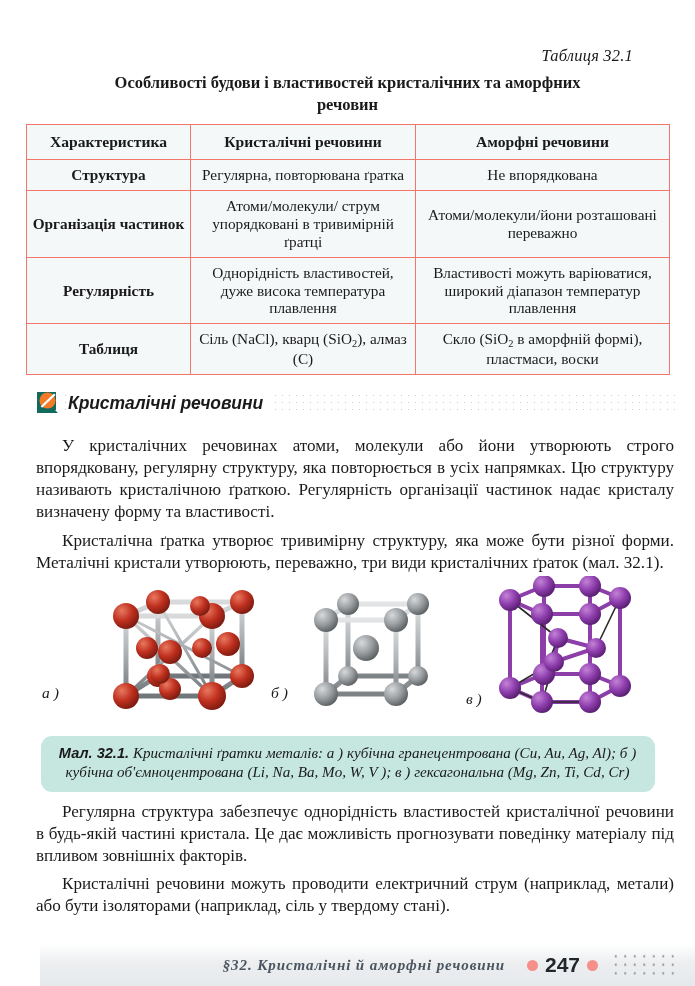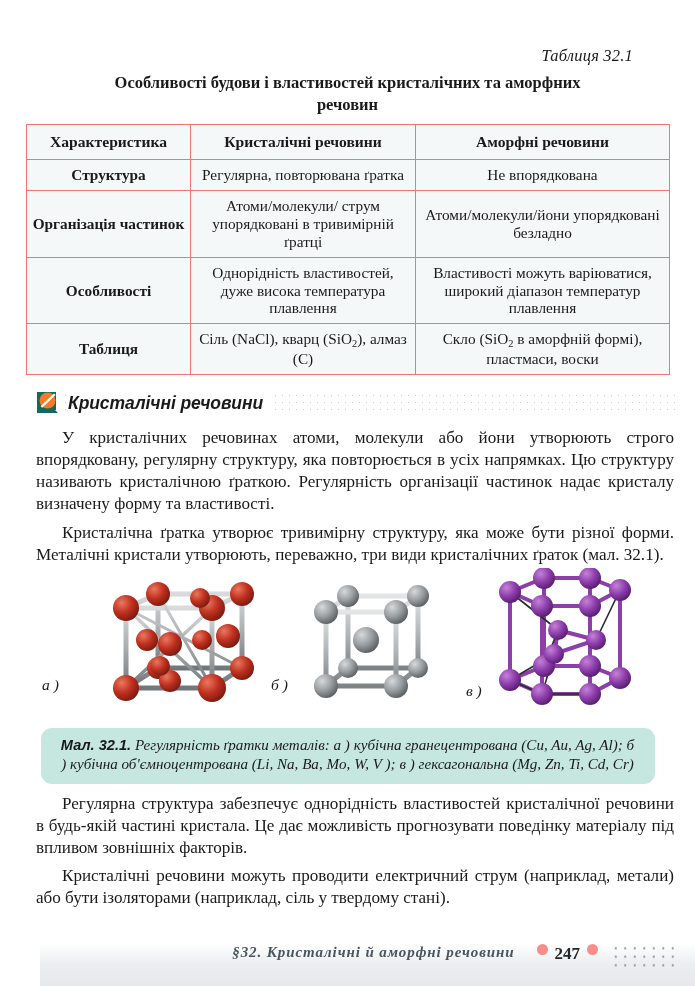--- a/index.html
+++ b/index.html
@@ -115,21 +115,21 @@
   
   p.body {
     font-size: 17.1px;
     line-height: 1.29;
     text-align: justify;
     text-indent: 26px;
     margin: 6px 8px 0 10px;
     width: 638px;
     hyphens: manual;
   }
-  p.body.first { margin-top: 9px; }
+  p.body.first { margin-top: 17px; }
 
   
   .figures {
     position: relative;
     height: 140px;
     margin: 10px 0 0 0;
   }
   .fig {
     position: absolute;
     top: 0;
@@ -161,43 +161,44 @@
     font-size: 14.6px;
   }
 
   
   .footer {
     position: absolute;
     left: 0; right: 0; bottom: 0;
     height: 42px;
     background: linear-gradient(#ffffff 0%, #eceef0 45%, #e6e9ec 100%);
     display: flex;
+    align-items: center;
     justify-content: flex-end;
     padding-right: 16px;
     box-sizing: border-box;
     margin-left: 40px;
   }
   .footer-title {
     font-style: italic;
     font-weight: bold;
     font-size: 15px;
     color: #4a5560;
     letter-spacing: .9px;
     margin-right: 22px;
   }
   .pg-dot {
     width: 11px; height: 11px;
     border-radius: 50%;
     background: #f68e89;
     display: inline-block;
   }
   .pg-num {
-    font-family: Liberation Serif, serif;
-    font-weight: bold;
-    font-size: 17px;
+    font-family: Liberation Sans, sans-serif;
+    font-weight: bold;
+    font-size: 21px;
     color: #22272c;
     margin: 0 7px;
   }
   .footer-dots {
     width: 68px; height: 26px;
     margin-left: 13px;
     background-image: radial-gradient(#8d9298 1.05px, transparent 1.3px);
     background-size: 9.5px 8.5px;
   }
 </style>
@@ -224,24 +225,24 @@
     </thead>
     <tbody>
       <tr>
         <td class="rowhead">Структура</td>
         <td>Регулярна, повторювана ґратка</td>
         <td>Не впорядкована</td>
       </tr>
       <tr>
         <td class="rowhead">Організація частинок</td>
         <td>Атоми/молекули/ струм упорядковані в тривимірній ґратці</td>
-        <td>Атоми/молекули/йони упорядковані безладно</td>
+        <td>Атоми/молекули/йони розташовані переважно</td>
       </tr>
       <tr>
-        <td class="rowhead">Особливості</td>
+        <td class="rowhead">Регулярність</td>
         <td>Однорідність властивостей, дуже висока температура плавлення</td>
         <td>Властивості можуть варіюватися, широкий діапазон температур плавлення</td>
       </tr>
       <tr>
         <td class="rowhead">Таблиця</td>
         <td><span>Сіль (NaCl), кварц (SiO</span><sub>2</sub><span>), алмаз (С)</span></td>
         <td><span>Скло (SiO</span><sub>2</sub><span> в аморфній формі), пластмаси, воски</span></td>
       </tr>
     </tbody>
   </table>
@@ -386,21 +387,21 @@
           <circle cx="98" cy="72" r="10" fill="url(#purpleball)"></circle>
           <circle cx="56" cy="86" r="10" fill="url(#purpleball)"></circle>
         </g>
       </svg>
       <div class="fig-letter" style="left:-32px;top:114px;">в )</div>
     </div>
   </div>
 
   <div class="caption-box">
     <b>Мал. 32.1.</b>
-    <span>Регулярність ґратки металів: а ) кубічна гранецентрована</span>
+    <span>Кристалічні ґратки металів: а ) кубічна гранецентрована</span>
     <span>(Cu, Au, Ag, Al); б ) кубічна об'ємноцентрована (Li, Na, Ba, Mo, W, V );</span>
     <span>в ) гексагональна (Mg, Zn, Ti, Cd, Cr)</span>
   </div>
 
   <p class="body" style="margin-top:9px;">Регулярна структура забезпечує однорідність властивостей кристалічної речовини в будь-якій частині кристала. Це дає можливість прогнозувати поведінку матеріалу під впливом зовнішніх факторів.</p>
   <p class="body">Кристалічні речовини можуть проводити електричний струм (наприклад, метали) або бути ізоляторами (наприклад, сіль у твердому стані).</p>
 
 </div>
 
 <div class="footer">

